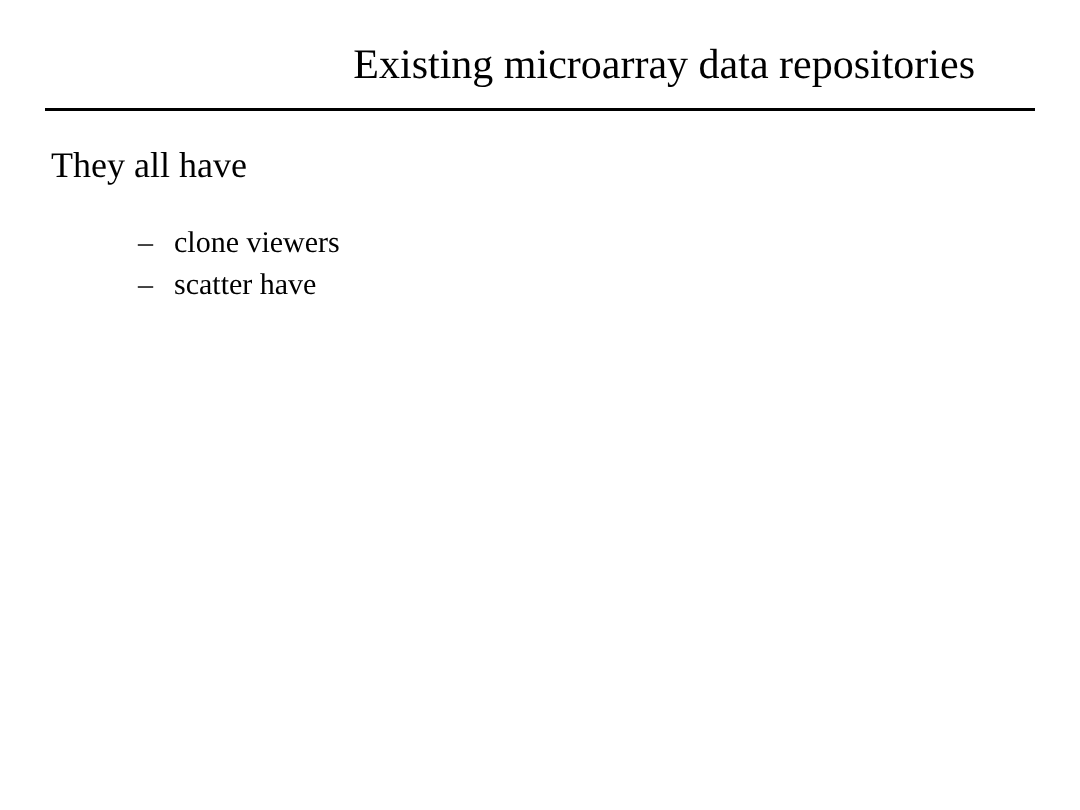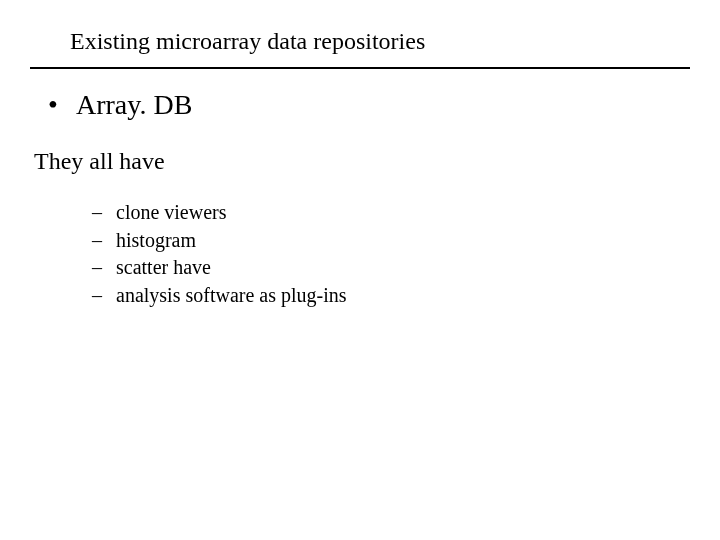--- a/index.html
+++ b/index.html
@@ -5,22 +5,22 @@
     * { margin: 0; padding: 0; box-sizing: border-box; }
     body {
       width: 720px;
       height: 540px;
       background: #fff;
       font-family: "Times New Roman", Times, serif;
       color: #000;
       padding: 28px 30px 30px 30px;
     }
     .title {
-      font-size: 24px;
-      text-align: left;
+      font-size: 28px;
+      text-align: right;
       font-weight: normal;
       padding: 0 40px 12px 40px;
     }
     .rule {
       border: none;
       border-top: 2px solid #000;
       margin: 0 0 18px 0;
     }
     .bullets {
       list-style: none;
@@ -62,23 +62,20 @@
       top: 0;
     }
   </style>
 </head>
 <body>
 
 <h1 class="title">Existing microarray data repositories</h1>
 <hr class="rule">
 
 <ul class="bullets">
-  <li>Array. DB</li>
 </ul>
 
 <div class="subhead">They all have</div>
 
 <ul class="dashes">
   <li>clone viewers</li>
-  <li>histogram</li>
   <li>scatter have</li>
-  <li>analysis software as plug-ins</li>
 </ul>
 
 </body></html>

